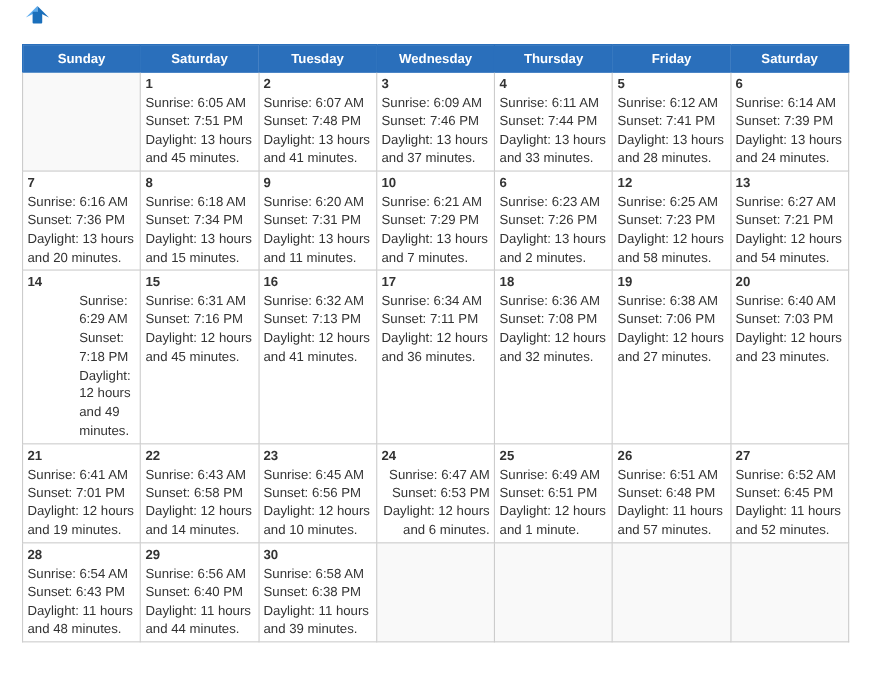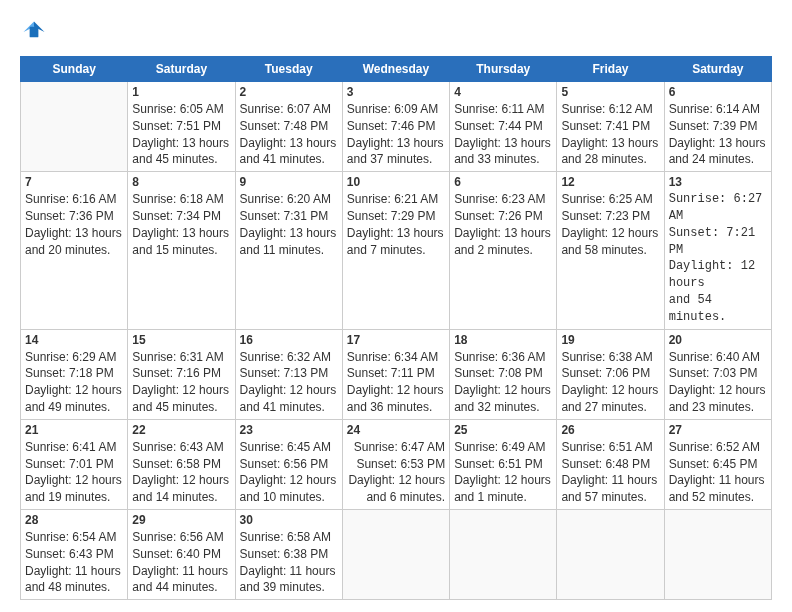--- a/index.html
+++ b/index.html
@@ -6,21 +6,21 @@
     body {
       font-family: Arial, sans-serif;
       background: #fff;
       width: 792px;
       height: 612px;
       overflow: hidden;
     }
     .page {
       width: 792px;
       height: 492px;
-      padding: 18px 20px 12px 20px;
+      padding: 2px 20px 12px 20px;
       display: flex;
       flex-direction: column;
     }
     .header {
       display: flex;
       justify-content: space-between;
       align-items: flex-start;
       margin-bottom: 10px;
     }
     .logo {
@@ -213,30 +213,30 @@
           </td>
           <td>
             <span class="day-number">12</span>
             <div class="day-info" style="white-space: pre-line;">Sunrise: 6:25 AM
 Sunset: 7:23 PM
 Daylight: 12 hours
 and 58 minutes.</div>
           </td>
           <td>
             <span class="day-number">13</span>
-            <div class="day-info" style="white-space: pre-line; font-family: Liberation Mono, monospace;">Sunrise: 6:27 AM
+            <div class="day-info" style="white-space: pre-line;">Sunrise: 6:27 AM
 Sunset: 7:21 PM
 Daylight: 12 hours
 and 54 minutes.</div>
           </td>
         </tr>
         <tr class="week-row">
           <td>
             <span class="day-number">14</span>
-            <div class="day-info" style="white-space: pre-line;">Sunrise: 6:29 AM
+            <div class="day-info" style="white-space: pre-line; margin-left: 47px;">Sunrise: 6:29 AM
 Sunset: 7:18 PM
 Daylight: 12 hours
 and 49 minutes.</div>
           </td>
           <td>
             <span class="day-number">15</span>
             <div class="day-info" style="white-space: pre-line;">Sunrise: 6:31 AM
 Sunset: 7:16 PM
 Daylight: 12 hours
 and 45 minutes.</div>

